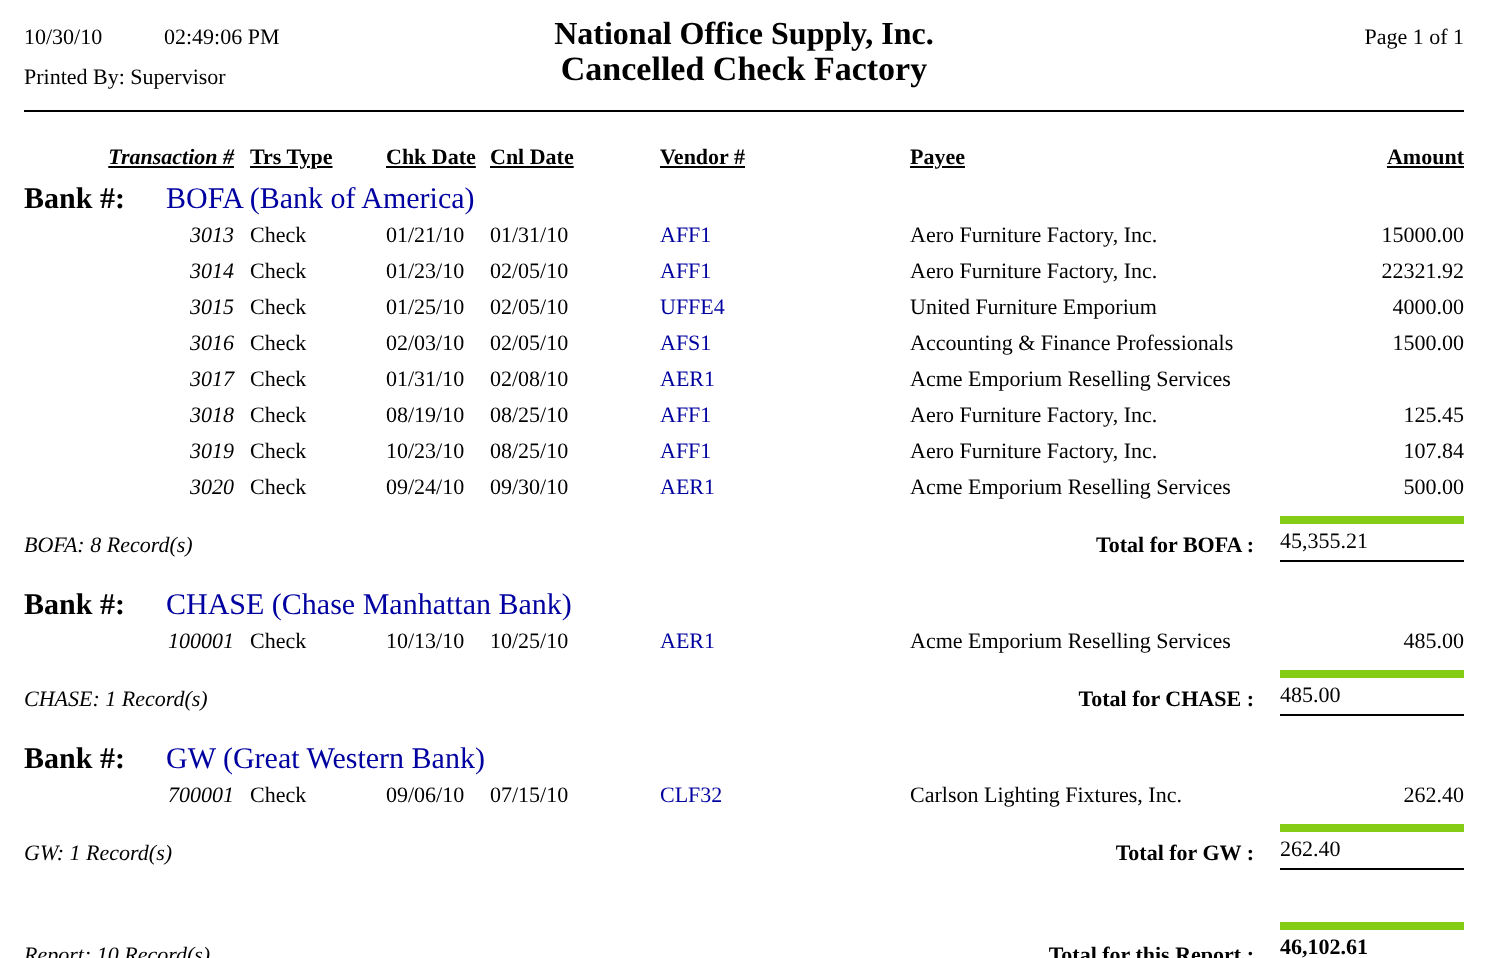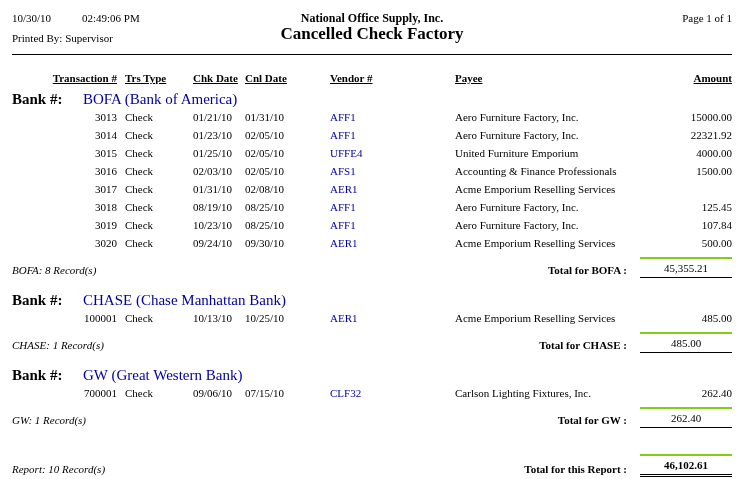--- a/index.html
+++ b/index.html
@@ -6,53 +6,53 @@
   .page{
     width:744px;height:479px;background:#ffffff;color:#000;
     font-family:"Liberation Serif", serif;position:relative;overflow:hidden;
     box-sizing:border-box;padding:10px 12px 0 12px;
   }
   
   .hdr-line1{display:flex;align-items:baseline;font-size:11px;line-height:16px;}
   .hdr-left{width:230px;display:flex;}
   .hdr-date{width:70px;}
   .hdr-time{}
-  .hdr-company{flex:1;text-align:center;font-weight:bold;font-size:12px;}
+  .hdr-company{flex:1;text-align:center;font-weight:bold;font-size:16px;}
   .hdr-page{width:230px;text-align:right;}
   .hdr-line2{position:relative;height:22px;margin-top:2px;}
   .printed-by{font-size:11px;line-height:18px;font-family:Liberation Serif, serif;}
   .report-title{
     position:absolute;left:0;right:0;top:-4px;text-align:center;
     font-weight:bold;font-size:17px;
   }
   .rule{border-top:1px solid #000;margin-top:4px;}
   
   .grid{
     display:grid;
     grid-template-columns:105px 76px 52px 85px 125px 185px 92px;
     font-size:11px;line-height:18px;
   }
-  .c1{text-align:right;}
+  .c1{text-align:right;font-style:italic;}
   .c2{padding-left:8px;}
   .c7{text-align:right;}
   .col-heads{margin-top:14px;font-weight:bold;}
   .col-heads span{text-decoration:underline;}
   .bank-row{display:flex;font-size:15px;line-height:18px;margin-top:3px;}
   .bank-row.gap{margin-top:13px;}
   .bank-label{font-weight:bold;width:71px;}
   .bank-name{color:#0000a0;}
   .vendor{color:#0000a0;}
   
   .total-row{display:flex;align-items:flex-end;font-size:11px;line-height:16px;margin-top:5px;}
   .record-count{font-style:italic;}
   .spacer{flex:1;}
   .total-label{font-weight:bold;}
   .amount-box{
-    width:92px;text-align:center;margin-left:13px;
-    border-top:2px solid #84cc16;border-bottom:1px solid #000;
+    width:92px;text-align:left;margin-left:13px;
+    border-top:4px solid #84cc16;border-bottom:1px solid #000;
     padding:1px 0;
   }
   .grand{margin-top:26px;}
   .grand .amount-box{border-bottom:3px double #000;font-weight:bold;}
 </style>
 </head>
 <body>
 
 <div class="page">
 

